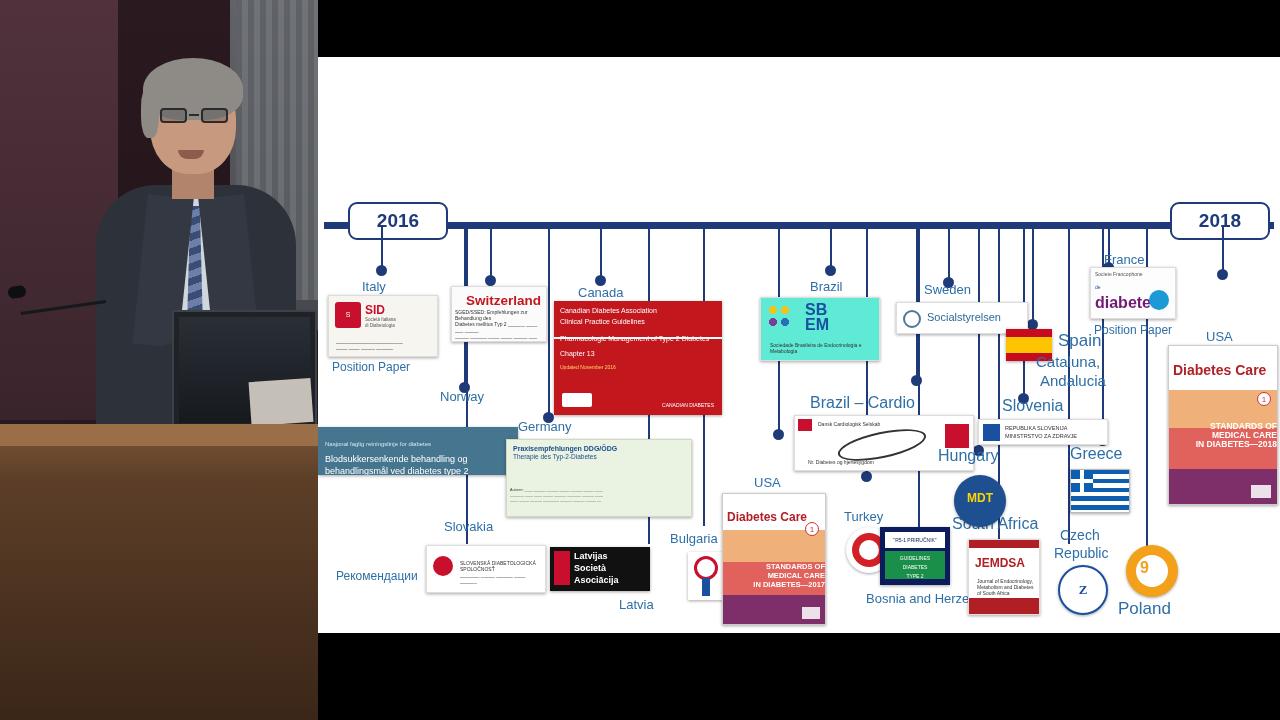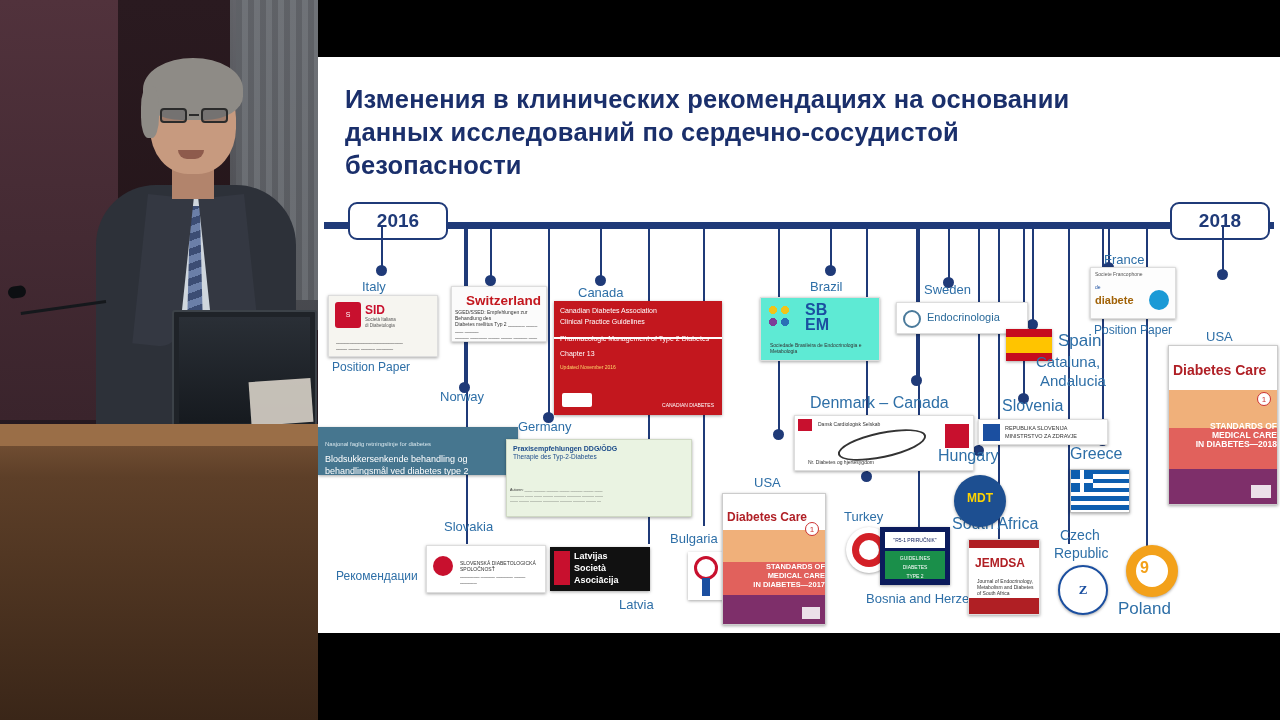--- a/index.html
+++ b/index.html
@@ -242,25 +242,20 @@
         <div class="screen"></div>
       </div>
     <div class="papers"></div>
     <div class="lectern"></div>
     <div class="lectern-top"></div>
   </div>
 
   <div id="slide-area">
     <div id="slide">
 
-      <div id="slide-title">
-        <div>Изменения  в  клинических  рекомендациях  на  основании</div>
-        <div>данных  исследований  по  сердечно-сосудистой</div>
-        <div>безопасности</div>
-      </div>
 
       <div class="timeline-bar"></div>
       <div class="year-box" style="left:30px;">2016</div>
       <div class="year-box" style="left:852px;">2018</div>
 
       <div class="drop" style="left:63px;  top:169px; height:44px;"></div>
       <div class="dot" style="left:58px;  top:208px;"></div>
 
       <div class="drop" style="left:172px; top:169px; height:54px;"></div>
       <div class="dot" style="left:167px; top:218px;"></div>
@@ -398,24 +393,24 @@
             radial-gradient(circle at 18px 6px,#f0c419 4px,transparent 4px),
             radial-gradient(circle at 6px 18px,#7c3f98 4px,transparent 4px),
             radial-gradient(circle at 18px 18px,#2a6fb5 4px,transparent 4px);"></div>
         <div style="position:absolute;left:44px;top:4px;color:#1b4fa0;font-size:16px;font-weight:bold;line-height:15px;">SB<br>EM</div>
         <div class="thumb-txt" style="position:absolute;left:6px;top:42px;font-size:5px;">Sociedade Brasileira de Endocrinologia e Metabologia</div>
       </div>
 
       <div class="ctry" style="left:606px; top:225px;">Sweden</div>
       <div class="thumb" style="left:578px; top:245px; width:132px; height:32px; background:#fff; border:1px solid #ddd;">
         <div style="position:absolute;left:6px;top:7px;width:18px;height:18px;border:2px solid #4a7a9b;border-radius:50%;"></div>
-        <div style="position:absolute;left:30px;top:8px;color:#2a6a9a;font-size:11px;">Endocrinologia</div>
-      </div>
-
-      <div class="ctry big" style="left:492px; top:337px;">Denmark – Canada</div>
+        <div style="position:absolute;left:30px;top:8px;color:#2a6a9a;font-size:11px;">Socialstyrelsen</div>
+      </div>
+
+      <div class="ctry big" style="left:492px; top:337px;">Brazil – Cardio</div>
       <div class="thumb" style="left:476px; top:358px; width:180px; height:56px; background:#fff; border:1px solid #ddd;">
         <div style="position:absolute;left:3px;top:3px;width:14px;height:12px;background:#c8102e;"></div>
         <div class="thumb-txt" style="position:absolute;left:20px;top:3px;">Dansk Cardiologisk Selskab</div>
         <div style="position:absolute;left:42px;top:16px;width:90px;height:26px;border:2px solid #333;border-radius:50%;transform:rotate(-12deg);"></div>
         <div style="position:absolute;right:4px;top:8px;width:24px;height:24px;background:#c8102e;"></div>
         <div class="thumb-txt" style="position:absolute;left:10px;bottom:3px;">Nr. Diabetes og hjertesygdom</div>
       </div>
 
       <div class="ctry" style="left:436px; top:418px;">USA</div>
       <div class="thumb dc-cover" style="left:404px; top:436px; width:104px; height:132px;">
@@ -463,21 +458,21 @@
 
       <div class="thumb flag-es" style="left:688px; top:272px; width:46px; height:32px;"></div>
       <div class="ctry big" style="left:740px; top:274px; font-size:17px;">Spain</div>
       <div class="ctry" style="left:718px; top:296px; font-size:15px;">Cataluna,</div>
       <div class="ctry" style="left:722px; top:315px; font-size:15px;">Andalucia</div>
 
       <div class="ctry" style="left:786px; top:195px;">France</div>
       <div class="thumb" style="left:772px; top:210px; width:86px; height:52px; background:#fdfdfd; border:1px solid #ddd;">
         <div style="position:absolute;left:4px;top:3px;color:#555;font-size:5px;">Societe Francophone</div>
         <div style="position:absolute;left:4px;top:16px;color:#1b4fa0;font-size:5px;">de</div>
-        <div style="position:absolute;left:4px;top:26px;color:#a16207;font-size:11px;font-weight:bold;">diabete</div>
+        <div style="position:absolute;left:4px;top:26px;color:#701a75;font-size:16px;font-weight:bold;">diabete</div>
         <div style="position:absolute;right:6px;top:22px;width:20px;height:20px;border-radius:50%;background:#1b9ad6;"></div>
       </div>
       <div class="ctry" style="left:776px; top:266px; font-size:12px;">Position Paper</div>
 
       <div class="ctry big" style="left:752px; top:388px;">Greece</div>
       <div class="thumb flag-gr" style="left:752px; top:412px; width:60px; height:44px;">
         <div class="canton"></div>
       </div>
 
       <div class="ctry" style="left:742px; top:470px; font-size:14px;">Czech</div>

